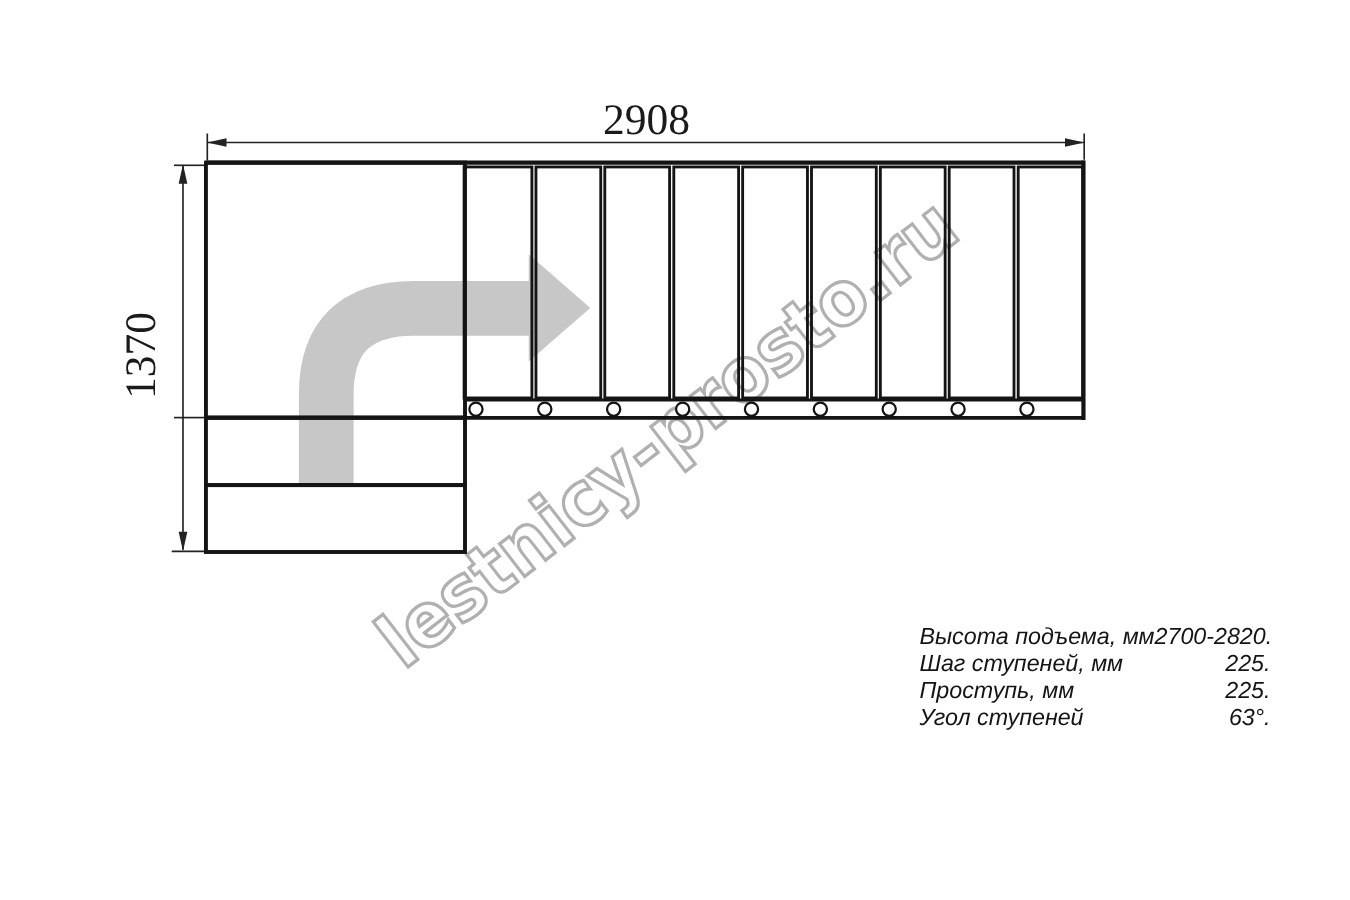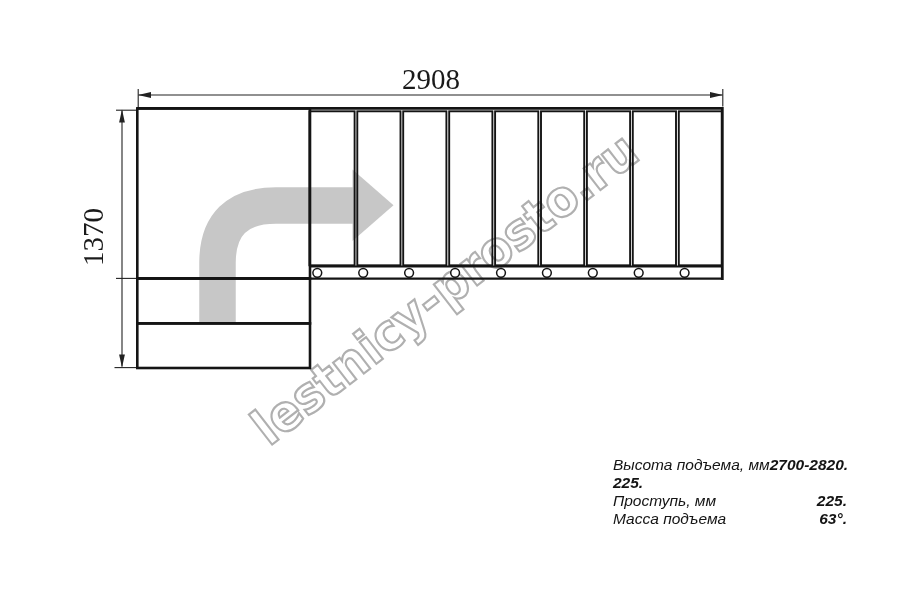--- a/index.html
+++ b/index.html
@@ -3,24 +3,24 @@
 <meta charset="utf-8">
 <style>
   html,body{margin:0;padding:0;background:#fff;}
   #stage{position:relative;width:900px;height:600px;background:#ffffff;overflow:hidden;
          font-family:"Liberation Sans",sans-serif;}
   svg{position:absolute;left:0;top:0;}
   .dim-text{font-family:"Liberation Serif","DejaVu Serif",serif;font-size:29px;fill:#1a1a1a;}
   .wm{font-family:"DejaVu Sans","Liberation Sans",sans-serif;font-weight:bold;font-size:50px;
       fill:rgba(255,255,255,0.5);stroke:#b0b0b0;stroke-width:2.2px;}
   .specs{position:absolute;left:613px;top:416px;width:234px;color:#141414;
-         font:italic 15.5px/18px "Liberation Sans",sans-serif;margin-top:40px;}
+         font:italic 15.5px/18px "Liberation Sans",sans-serif;}
   .spec-row{display:flex;justify-content:space-between;}
   .spec-label{white-space:nowrap;}
-  .spec-value{white-space:nowrap;text-align:center;font-weight:bold;}
+  .spec-value{white-space:nowrap;text-align:center;}
 </style>
 </head>
 <body>
 
 <div id="stage">
 
   <svg width="900" height="600" viewBox="0 0 900 600">
 
     <g>
       <path d="M217.5,324 L217.5,263 Q217.5,205.5 276,205.5 L354,205.5" fill="none" stroke="#c7c7c7" stroke-width="36.5"></path>
@@ -85,24 +85,25 @@
     <text class="dim-text" x="431" y="89" text-anchor="middle">2908</text>
     <text class="dim-text" transform="translate(103,237) rotate(-90)" text-anchor="middle">1370</text>
   </svg>
 
   <div class="specs">
     <div class="spec-row">
       <span class="spec-label">Высота подъема, мм</span>
       <span class="spec-value">2700-2820.</span>
     </div>
     <div class="spec-row">
+      <span class="spec-label">Шаг ступеней, мм</span>
       <span class="spec-value">225.</span>
     </div>
     <div class="spec-row">
       <span class="spec-label">Проступь, мм</span>
       <span class="spec-value">225.</span>
     </div>
     <div class="spec-row">
-      <span class="spec-label">Масса подъема</span>
+      <span class="spec-label">Угол ступеней</span>
       <span class="spec-value">63°.</span>
     </div>
   </div>
 </div>
 
 </body></html>

